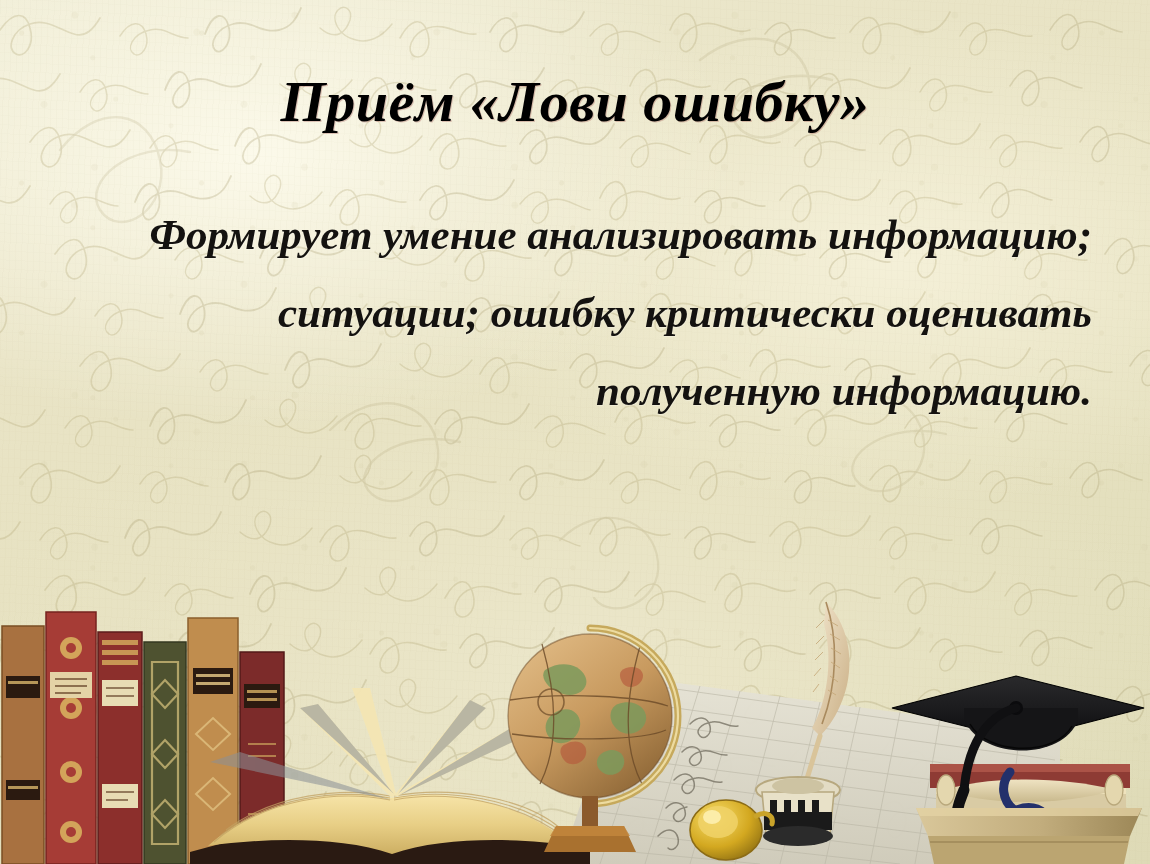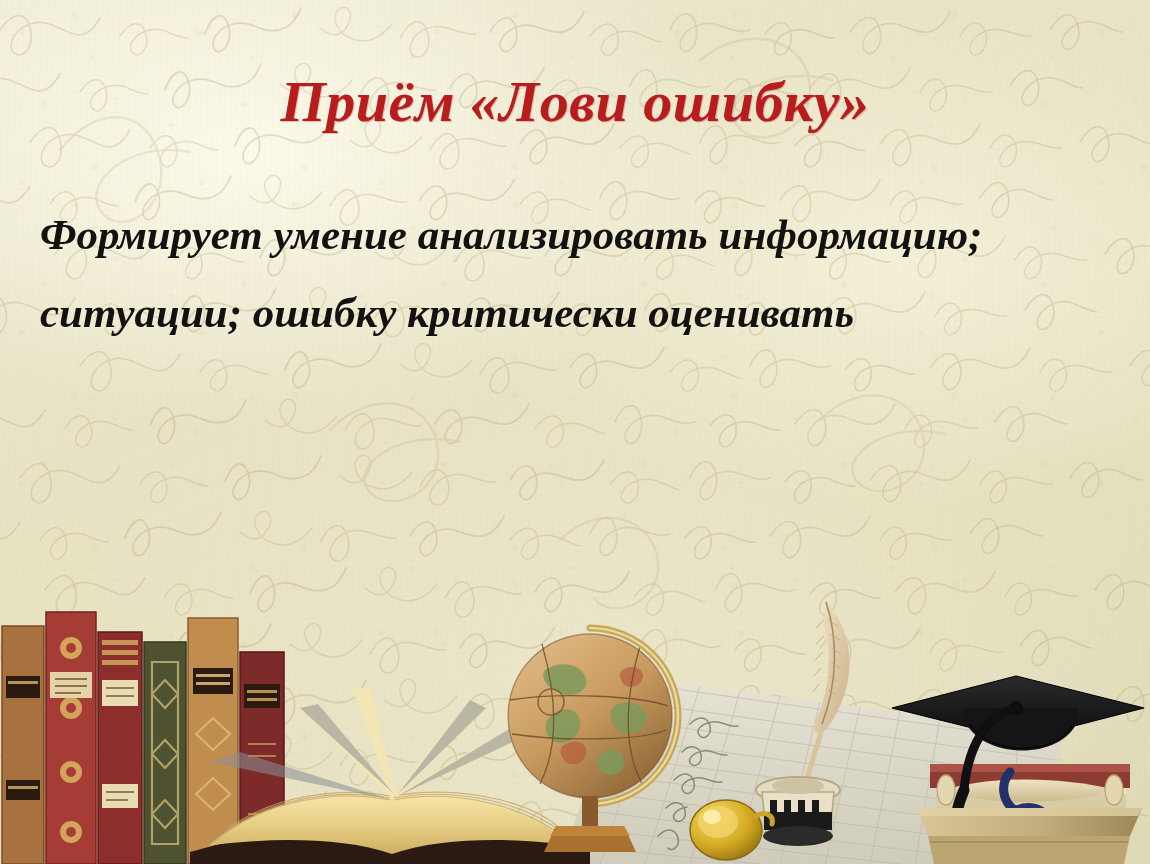--- a/index.html
+++ b/index.html
@@ -62,31 +62,32 @@
   .title {
     position: absolute;
     top: 68px;
     left: 0;
     width: 1150px;
     text-align: center;
     font-size: 58px;
     font-weight: bold;
     font-style: italic;
     letter-spacing: 0.5px;
-    color: #b91c1c;
+    color: #000000;
     text-shadow: 1px 1px 0 rgba(120,10,15,0.22);
     white-space: nowrap;
   }
 
   
   .body-block {
     position: absolute;
     top: 196px;
-    left: 40px;
+    left: 52px;
     width: 1040px;
+    text-align: right;
   }
   .body-line {
     font-size: 43px;
     font-weight: bold;
     font-style: italic;
     color: #141210;
     line-height: 78px;
     white-space: nowrap;
     text-shadow: 0.5px 0.5px 0 rgba(255,255,255,0.25);
   }
@@ -155,20 +156,21 @@
         <path d="M560,540 c40,-40 94,-22 98,22 c4,40 -46,60 -64,36" stroke-width="2.2"></path>
       </g>
     </svg>
   </div>
 
   <div class="title">Приём «Лови ошибку»</div>
 
   <div class="body-block">
     <div class="body-line">Формирует умение анализировать информацию;</div>
     <div class="body-line">ситуации; ошибку критически оценивать</div>
+    <div class="body-line">полученную информацию.</div>
   </div>
 
   <div class="artwork">
     <svg viewBox="0 0 1150 280" preserveAspectRatio="none" xmlns="http://www.w3.org/2000/svg">
       <defs>
         <linearGradient id="pg" x1="0" y1="0" x2="0" y2="1">
           <stop offset="0" stop-color="#f6e4a8"></stop>
           <stop offset="0.5" stop-color="#e8cf86"></stop>
           <stop offset="1" stop-color="#cdaf63"></stop>
         </linearGradient>

